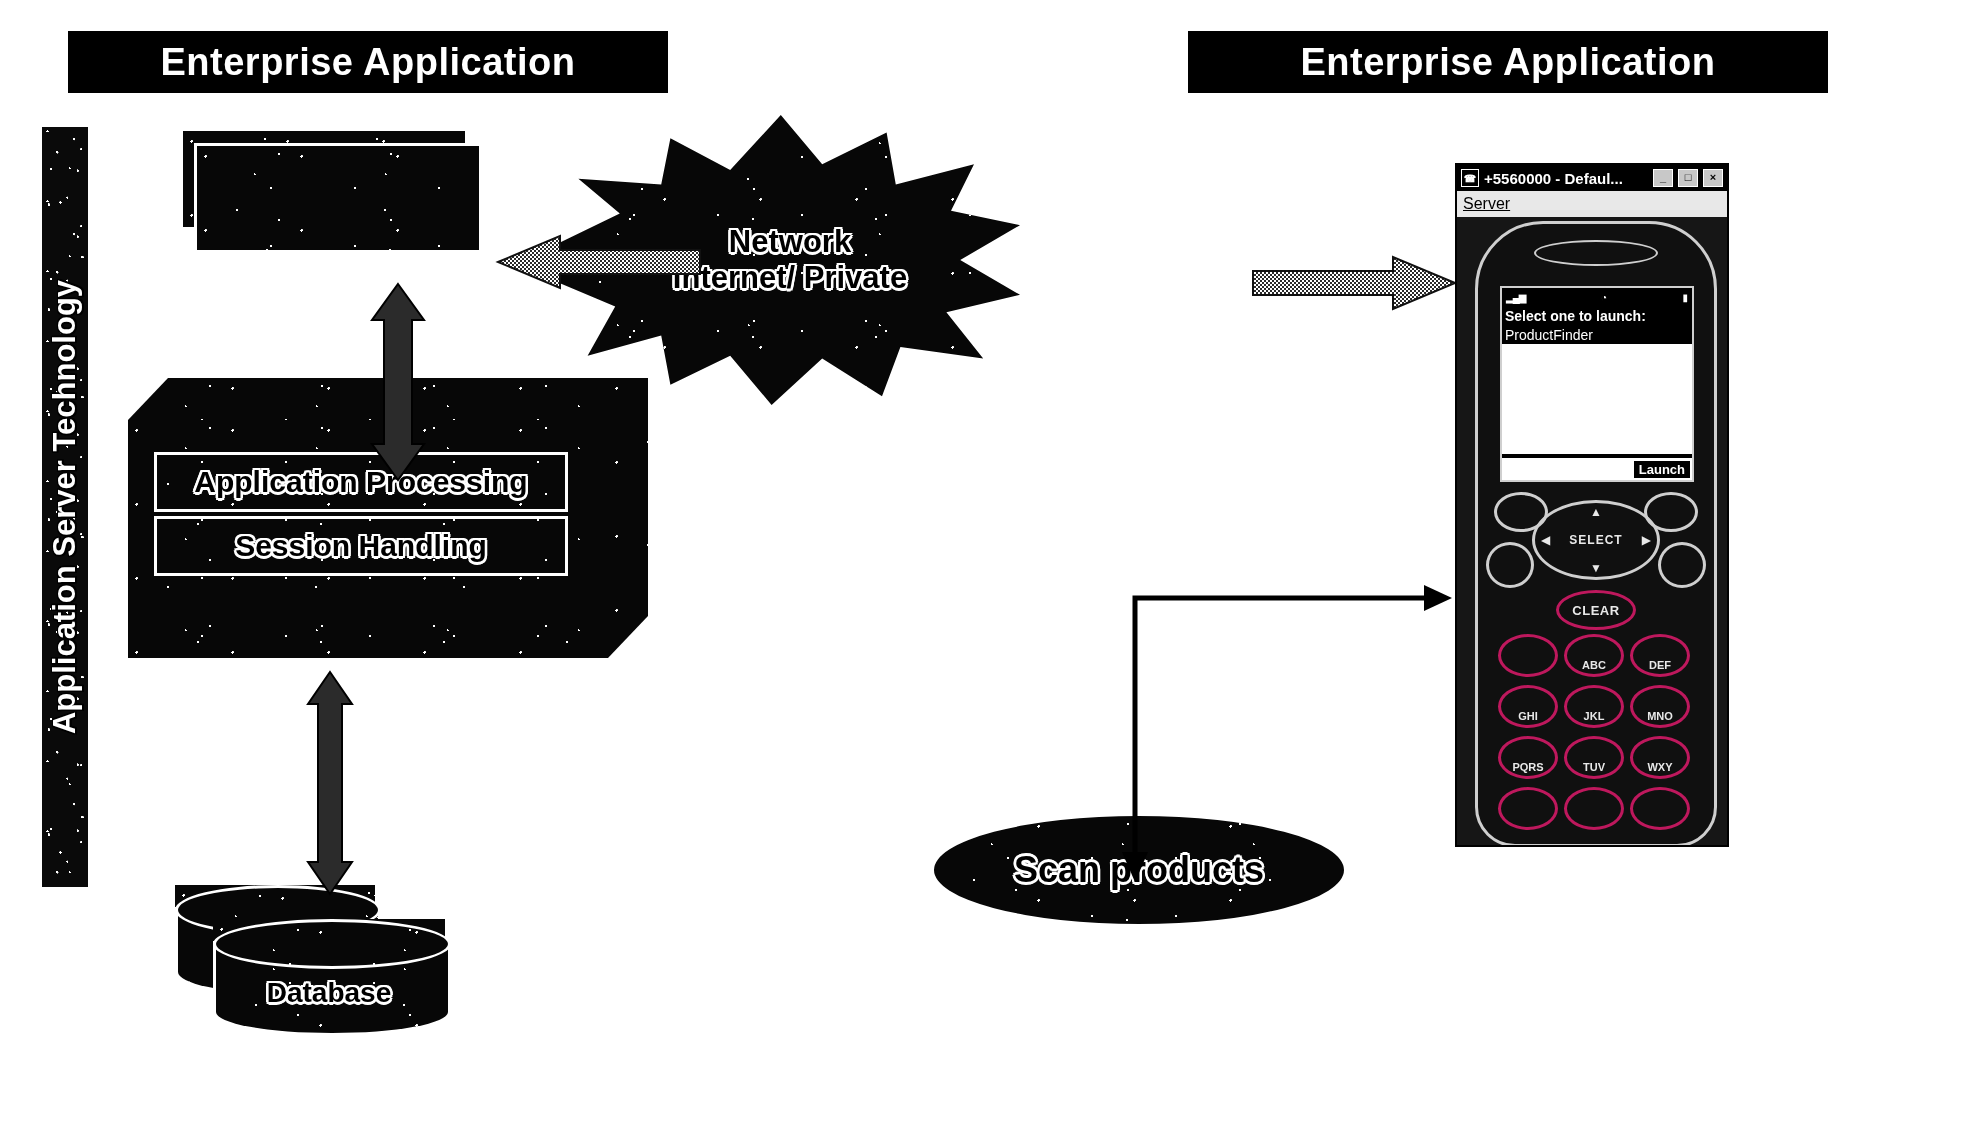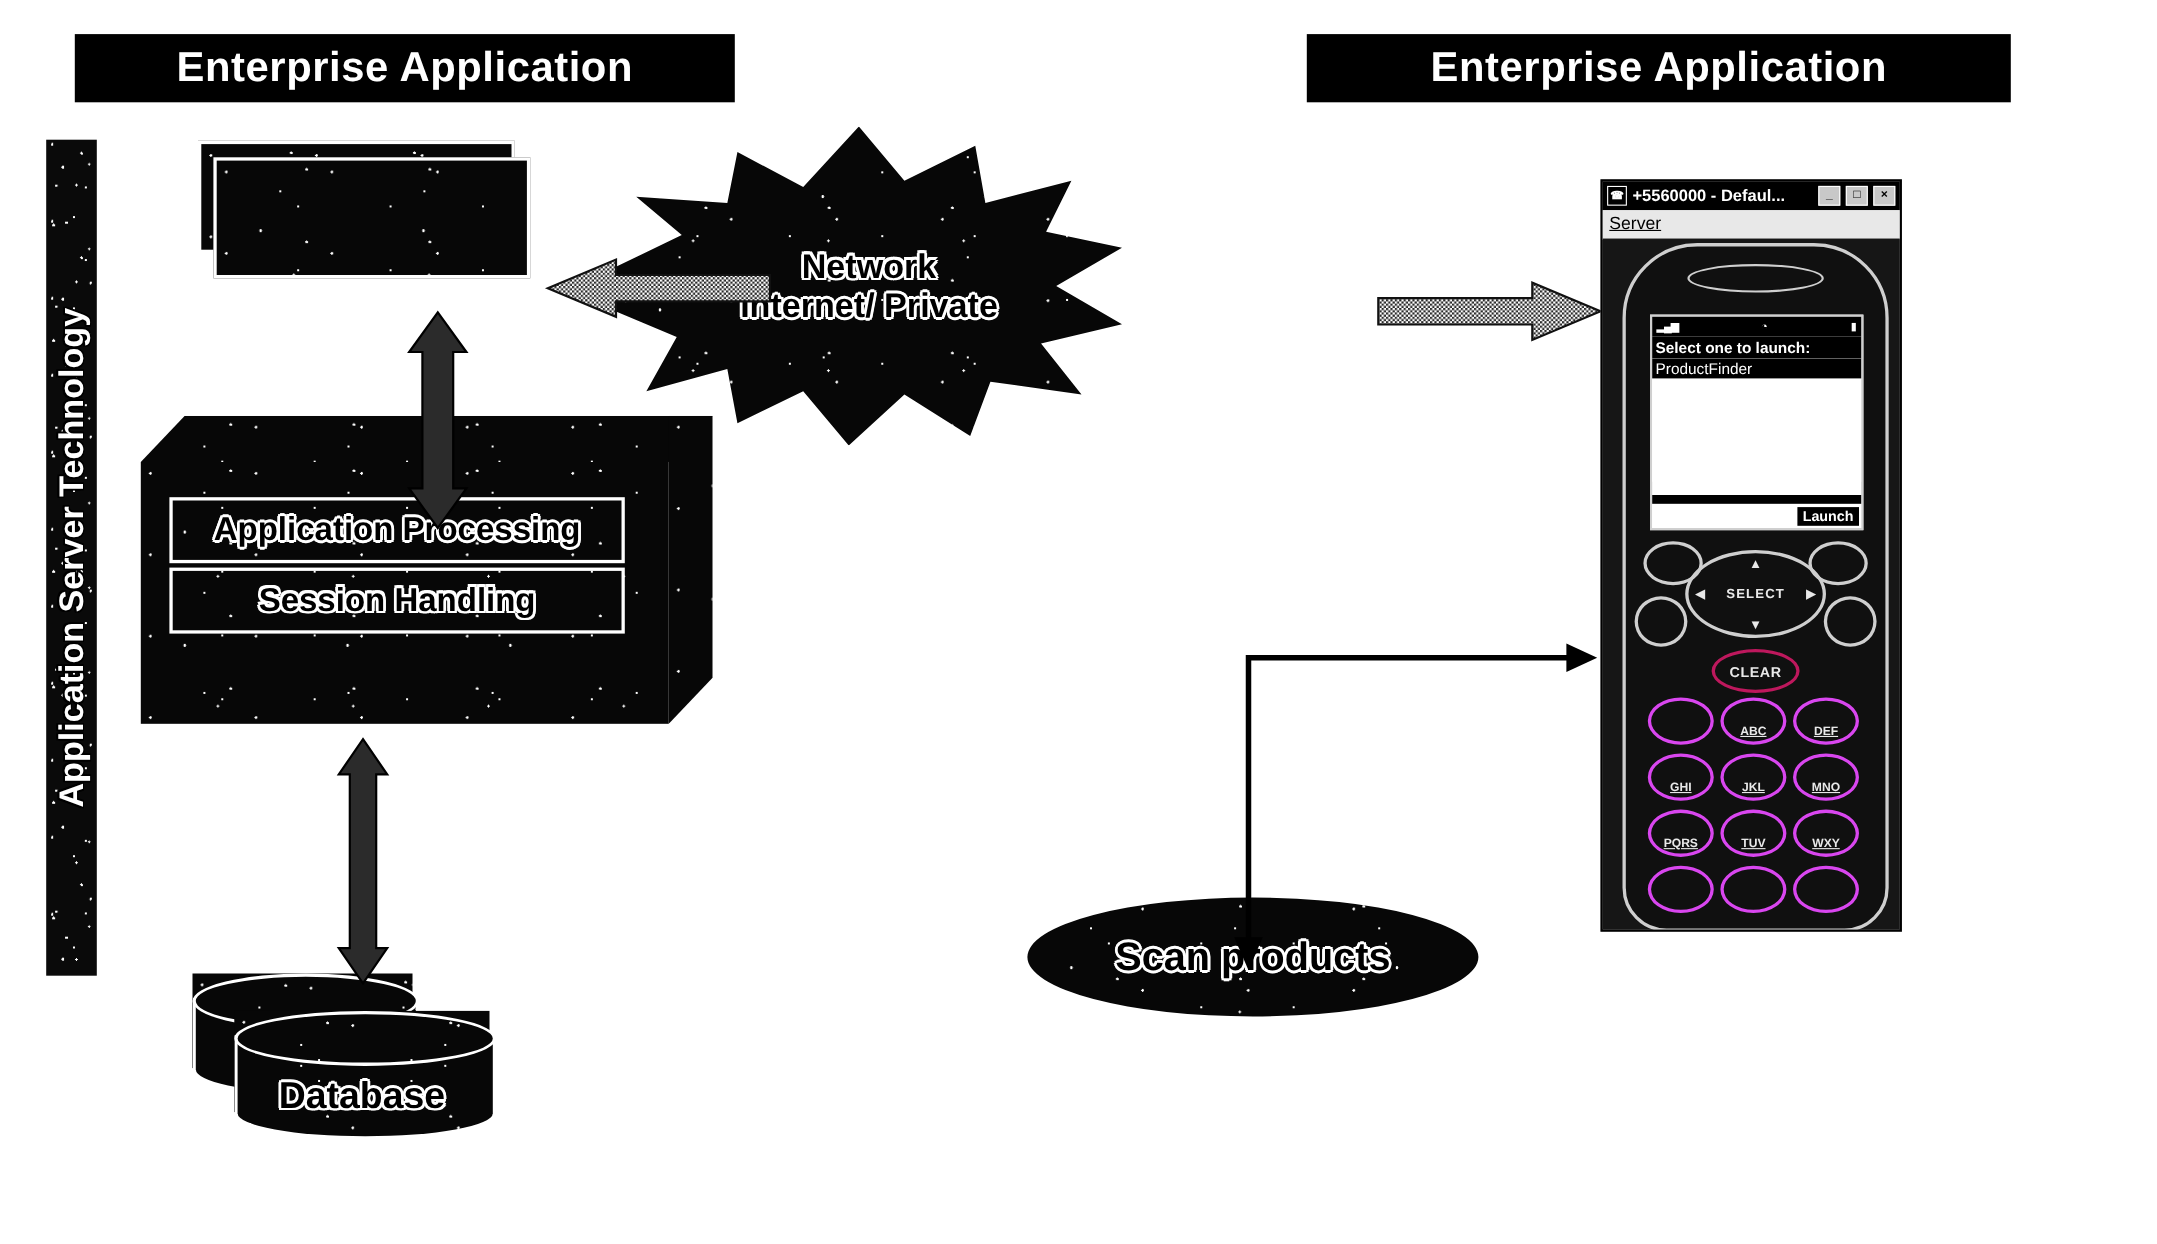--- a/index.html
+++ b/index.html
@@ -107,21 +107,21 @@
   #db-group{position:absolute;left:175px;top:885px;width:330px;height:180px;}
   .cyl{position:absolute;}
   .cyl .body{position:absolute;left:0;top:22px;width:100%;height:100%;
              border:3px solid #fff;border-top:none;border-radius:0 0 50% 50%/0 0 24px 24px;}
   .cyl .top{position:absolute;left:0;top:0;width:100%;height:44px;
             border:3px solid #fff;border-radius:50%;}
   #db-back{left:0px;top:0px;width:200px;height:86px;}
   #db-front{left:38px;top:34px;width:232px;height:92px;}
   #db-front .lbl{
     position:absolute;left:0;right:0;top:58px;text-align:center;
-    color:#000;font-size:34px;font-weight:bold;
+    color:#000;font-size:28px;font-weight:bold;
     text-shadow:
       -2px 0 #fff,2px 0 #fff,0 -2px #fff,0 2px #fff,
       -2px -2px #fff,2px 2px #fff,-2px 2px #fff,2px -2px #fff,
       -2.5px 0 #fff,2.5px 0 #fff,0 -2.5px #fff,0 2.5px #fff;
   }
 
   
   #burst{position:absolute;left:560px;top:115px;width:460px;height:290px;}
   #burst .poly{
     width:100%;height:100%;
@@ -205,21 +205,21 @@
     height:20px;background:#000;color:#fff;font-size:14px;font-weight:bold;
     padding:0 3px;display:flex;align-items:center;white-space:nowrap;
   }
   #lcd-list{background:#fff;height:112px;}
   #lcd-item{
     background:#000;color:#fff;font-size:14px;padding:1px 3px;
     white-space:nowrap;
   }
   #lcd-softbar{
     position:absolute;left:0;bottom:0;width:100%;height:22px;
-    background:#fff;border-top:8px solid #000000;
+    background:#fff;border-top:4px solid #000000;
     display:flex;align-items:center;justify-content:flex-end;
   }
   #lcd-soft-right{
     background:#000;color:#fff;font-size:13px;font-weight:bold;padding:1px 5px;
     margin-right:2px;
   }
   
   #navpad{
     position:absolute;left:50%;top:276px;transform:translateX(-50%);
     width:122px;height:74px;border:3px solid #cfcfcf;border-radius:50%;
@@ -242,23 +242,23 @@
     position:absolute;left:50%;top:366px;transform:translateX(-50%);
     width:74px;height:34px;border:3px solid #be185d;border-radius:50%;
     display:flex;align-items:center;justify-content:center;
     color:#e9e9e9;font-size:13px;font-weight:bold;letter-spacing:.5px;
   }
   #keypad{
     position:absolute;left:20px;top:410px;width:192px;
     display:grid;grid-template-columns:repeat(3,1fr);gap:8px 6px;
   }
   .key{
-    height:34px;border:3px solid #d946ef;border-radius:50%;
+    height:34px;border:3px solid #be185d;border-radius:50%;
     display:flex;align-items:flex-end;justify-content:center;
-    color:#e9e9e9;font-size:11px;font-weight:bold;padding-bottom:3px;text-decoration:underline;
+    color:#e9e9e9;font-size:11px;font-weight:bold;padding-bottom:3px;
   }
 
   
   .svg-layer{position:absolute;left:0;top:0;width:1961px;height:1131px;pointer-events:none;}
 </style>
 </head>
 <body>
 
 <div class="stage">
 

